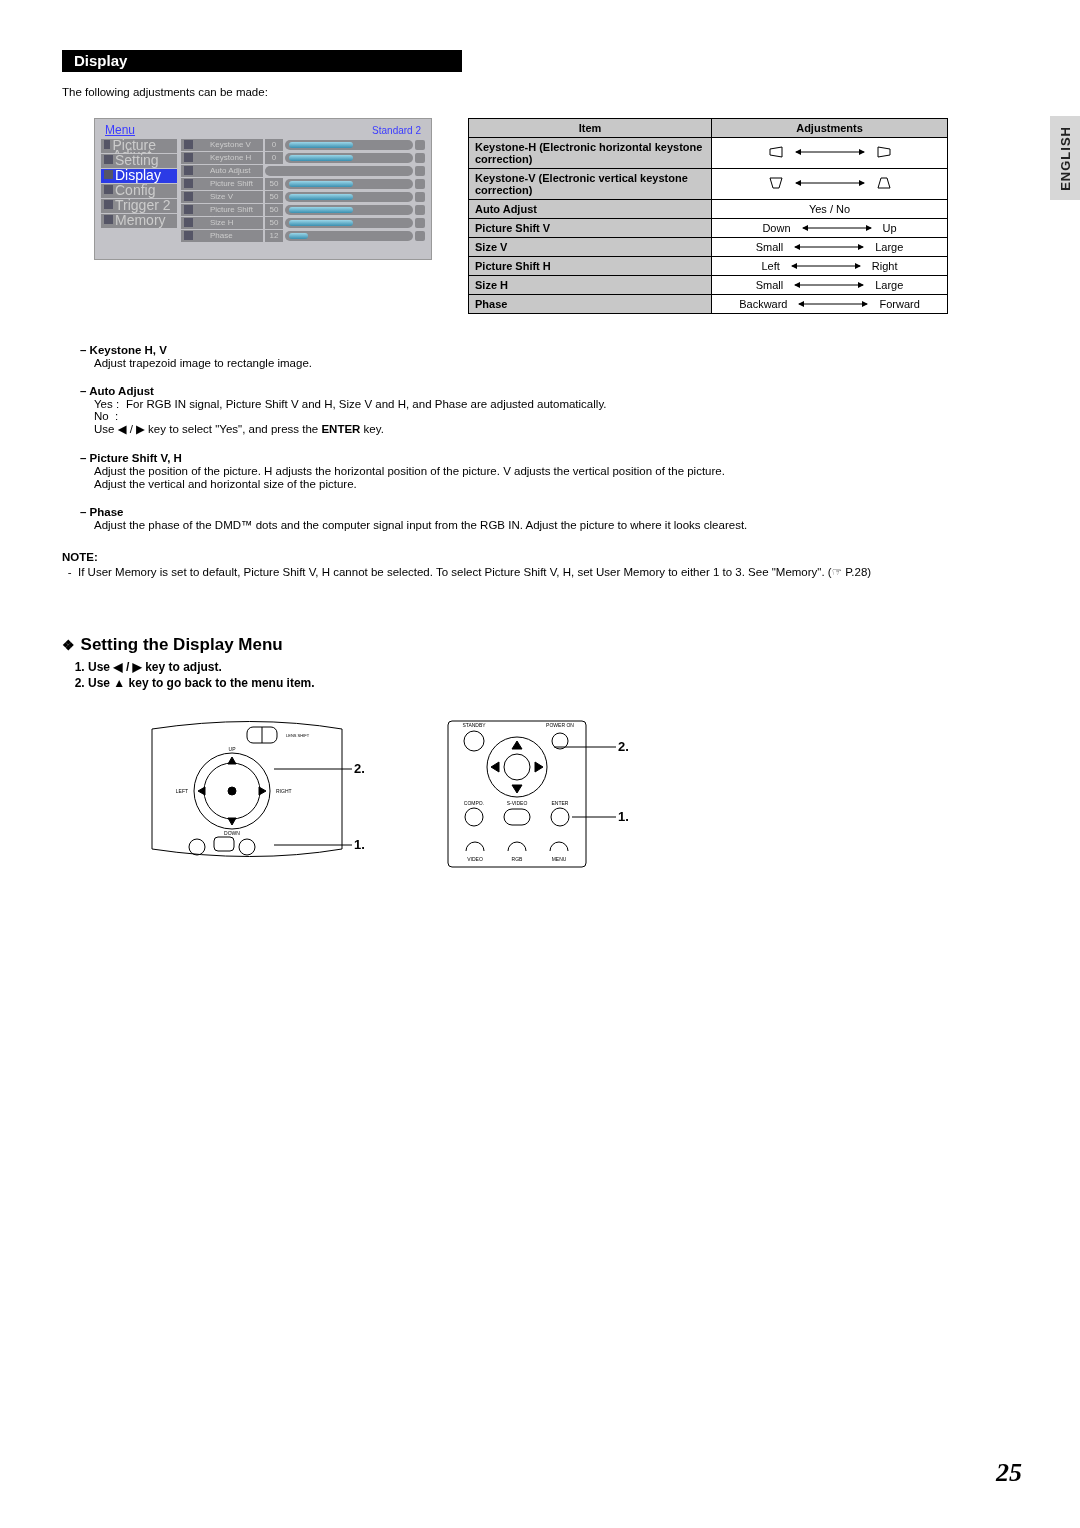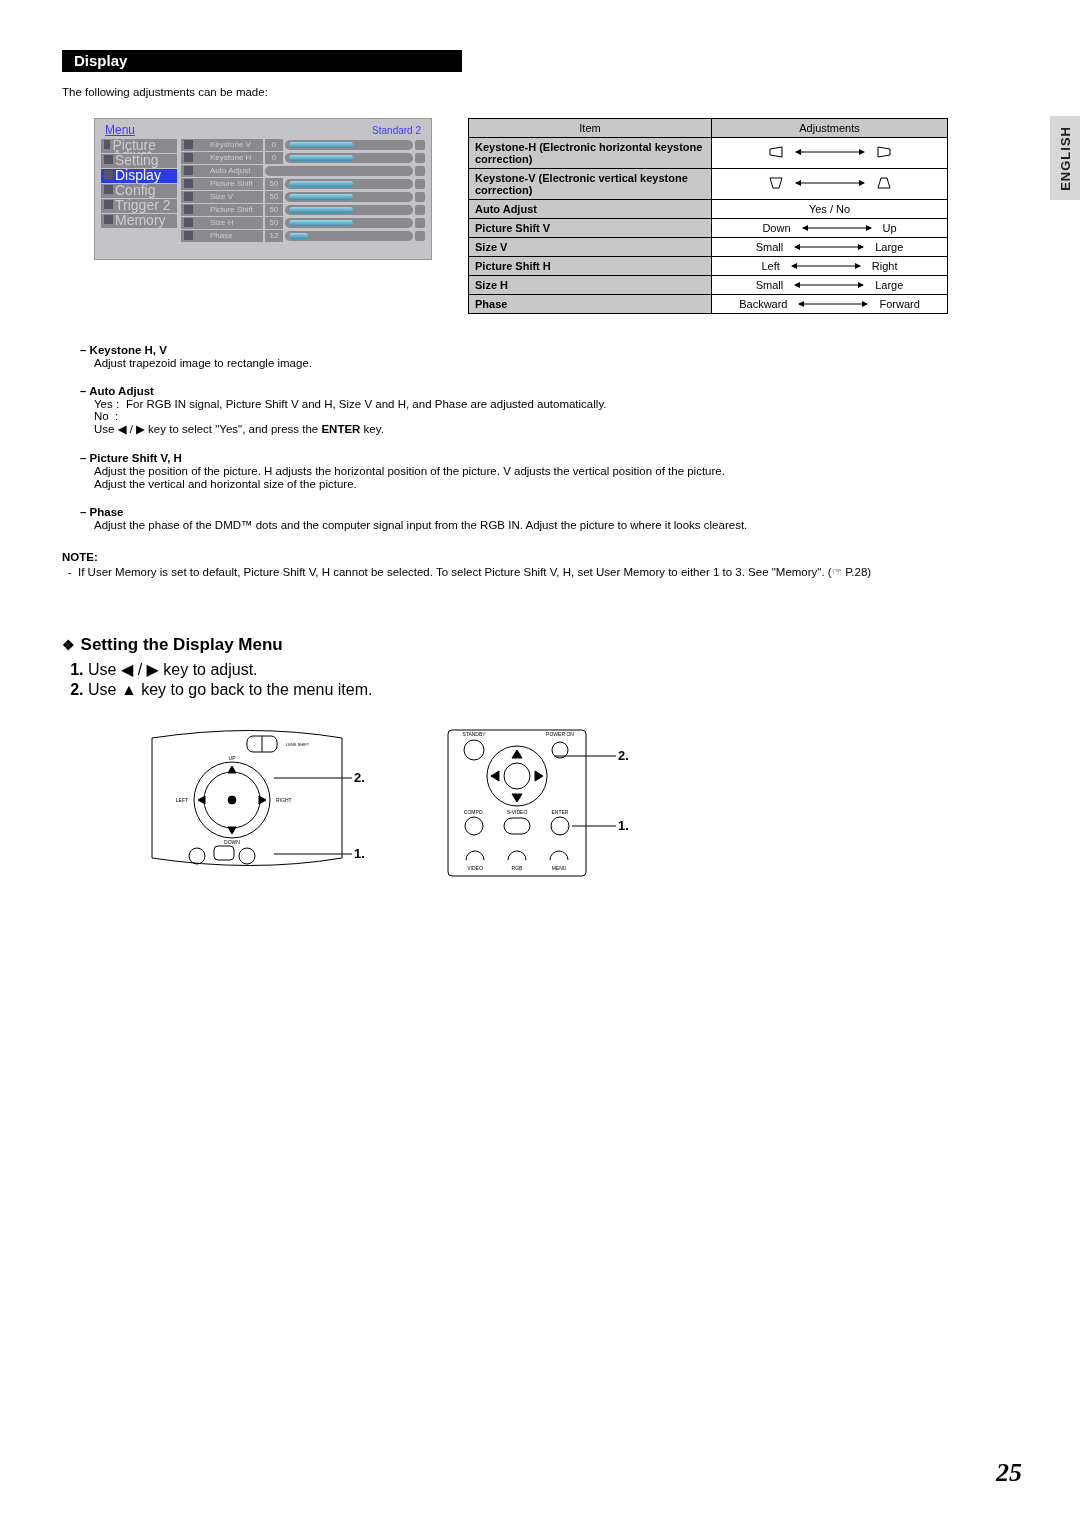--- a/index.html
+++ b/index.html
@@ -159,21 +159,21 @@
     width: 480px;
     font-size: 11px;
   }
   table.adj th, table.adj td {
     border: 1px solid #000;
     padding: 3px 6px;
     vertical-align: middle;
   }
   table.adj th {
     background: #c8c8c8;
-    font-weight: normal;
+    font-weight: bold;
     text-align: center;
   }
   table.adj td.key {
     background: #c8c8c8;
     font-weight: bold;
     width: 230px;
   }
   table.adj td.val {
     text-align: center;
     white-space: nowrap;
@@ -215,21 +215,22 @@
     font-weight: bold;
     margin-top: 56px;
   }
   .subheading .diamond {
     font-size: 14px;
     margin-right: 6px;
   }
   ol.steps {
     margin: 4px 0 0 4px;
     padding-left: 22px;
-    font-size: 16px;
+    font-size: 12px;
+    font-weight: bold;
   }
   ol.steps li { padding: 1px 0; }
   ol.steps li::marker { font-weight: bold; }
 
   .illus-row {
     display: flex;
     gap: 80px;
     margin-top: 28px;
     margin-left: 80px;
   }

